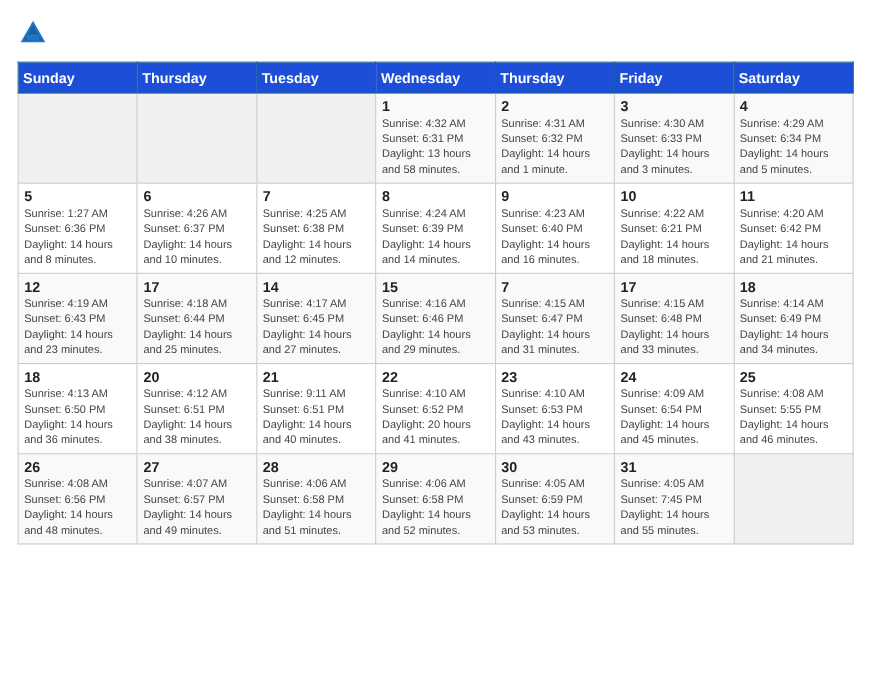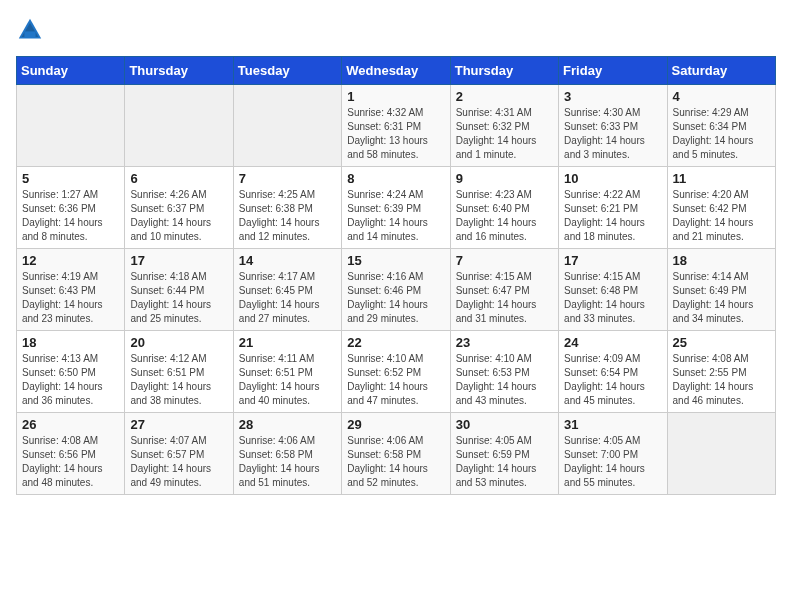--- a/index.html
+++ b/index.html
@@ -240,46 +240,46 @@
           <div class="day-info">Daylight: 14 hours and 36 minutes.</div>
         </td>
         <td>
           <div class="day-number">20</div>
           <div class="day-info">Sunrise: 4:12 AM</div>
           <div class="day-info">Sunset: 6:51 PM</div>
           <div class="day-info">Daylight: 14 hours and 38 minutes.</div>
         </td>
         <td>
           <div class="day-number">21</div>
-          <div class="day-info">Sunrise: 4:11 AM</div>
+          <div class="day-info">Sunrise: 9:11 AM</div>
           <div class="day-info">Sunset: 6:51 PM</div>
           <div class="day-info">Daylight: 14 hours and 40 minutes.</div>
         </td>
         <td>
           <div class="day-number">22</div>
           <div class="day-info">Sunrise: 4:10 AM</div>
           <div class="day-info">Sunset: 6:52 PM</div>
-          <div class="day-info">Daylight: 14 hours and 47 minutes.</div>
+          <div class="day-info">Daylight: 20 hours and 41 minutes.</div>
         </td>
         <td>
           <div class="day-number">23</div>
           <div class="day-info">Sunrise: 4:10 AM</div>
           <div class="day-info">Sunset: 6:53 PM</div>
           <div class="day-info">Daylight: 14 hours and 43 minutes.</div>
         </td>
         <td>
           <div class="day-number">24</div>
           <div class="day-info">Sunrise: 4:09 AM</div>
           <div class="day-info">Sunset: 6:54 PM</div>
           <div class="day-info">Daylight: 14 hours and 45 minutes.</div>
         </td>
         <td>
           <div class="day-number">25</div>
           <div class="day-info">Sunrise: 4:08 AM</div>
-          <div class="day-info">Sunset: 2:55 PM</div>
+          <div class="day-info">Sunset: 5:55 PM</div>
           <div class="day-info">Daylight: 14 hours and 46 minutes.</div>
         </td>
       </tr>
       <tr>
         <td>
           <div class="day-number">26</div>
           <div class="day-info">Sunrise: 4:08 AM</div>
           <div class="day-info">Sunset: 6:56 PM</div>
           <div class="day-info">Daylight: 14 hours and 48 minutes.</div>
         </td>
@@ -303,19 +303,19 @@
         </td>
         <td>
           <div class="day-number">30</div>
           <div class="day-info">Sunrise: 4:05 AM</div>
           <div class="day-info">Sunset: 6:59 PM</div>
           <div class="day-info">Daylight: 14 hours and 53 minutes.</div>
         </td>
         <td>
           <div class="day-number">31</div>
           <div class="day-info">Sunrise: 4:05 AM</div>
-          <div class="day-info">Sunset: 7:00 PM</div>
+          <div class="day-info">Sunset: 7:45 PM</div>
           <div class="day-info">Daylight: 14 hours and 55 minutes.</div>
         </td>
         <td class="empty-cell"></td>
       </tr>
     </tbody>
 </table>
 
 </body></html>

